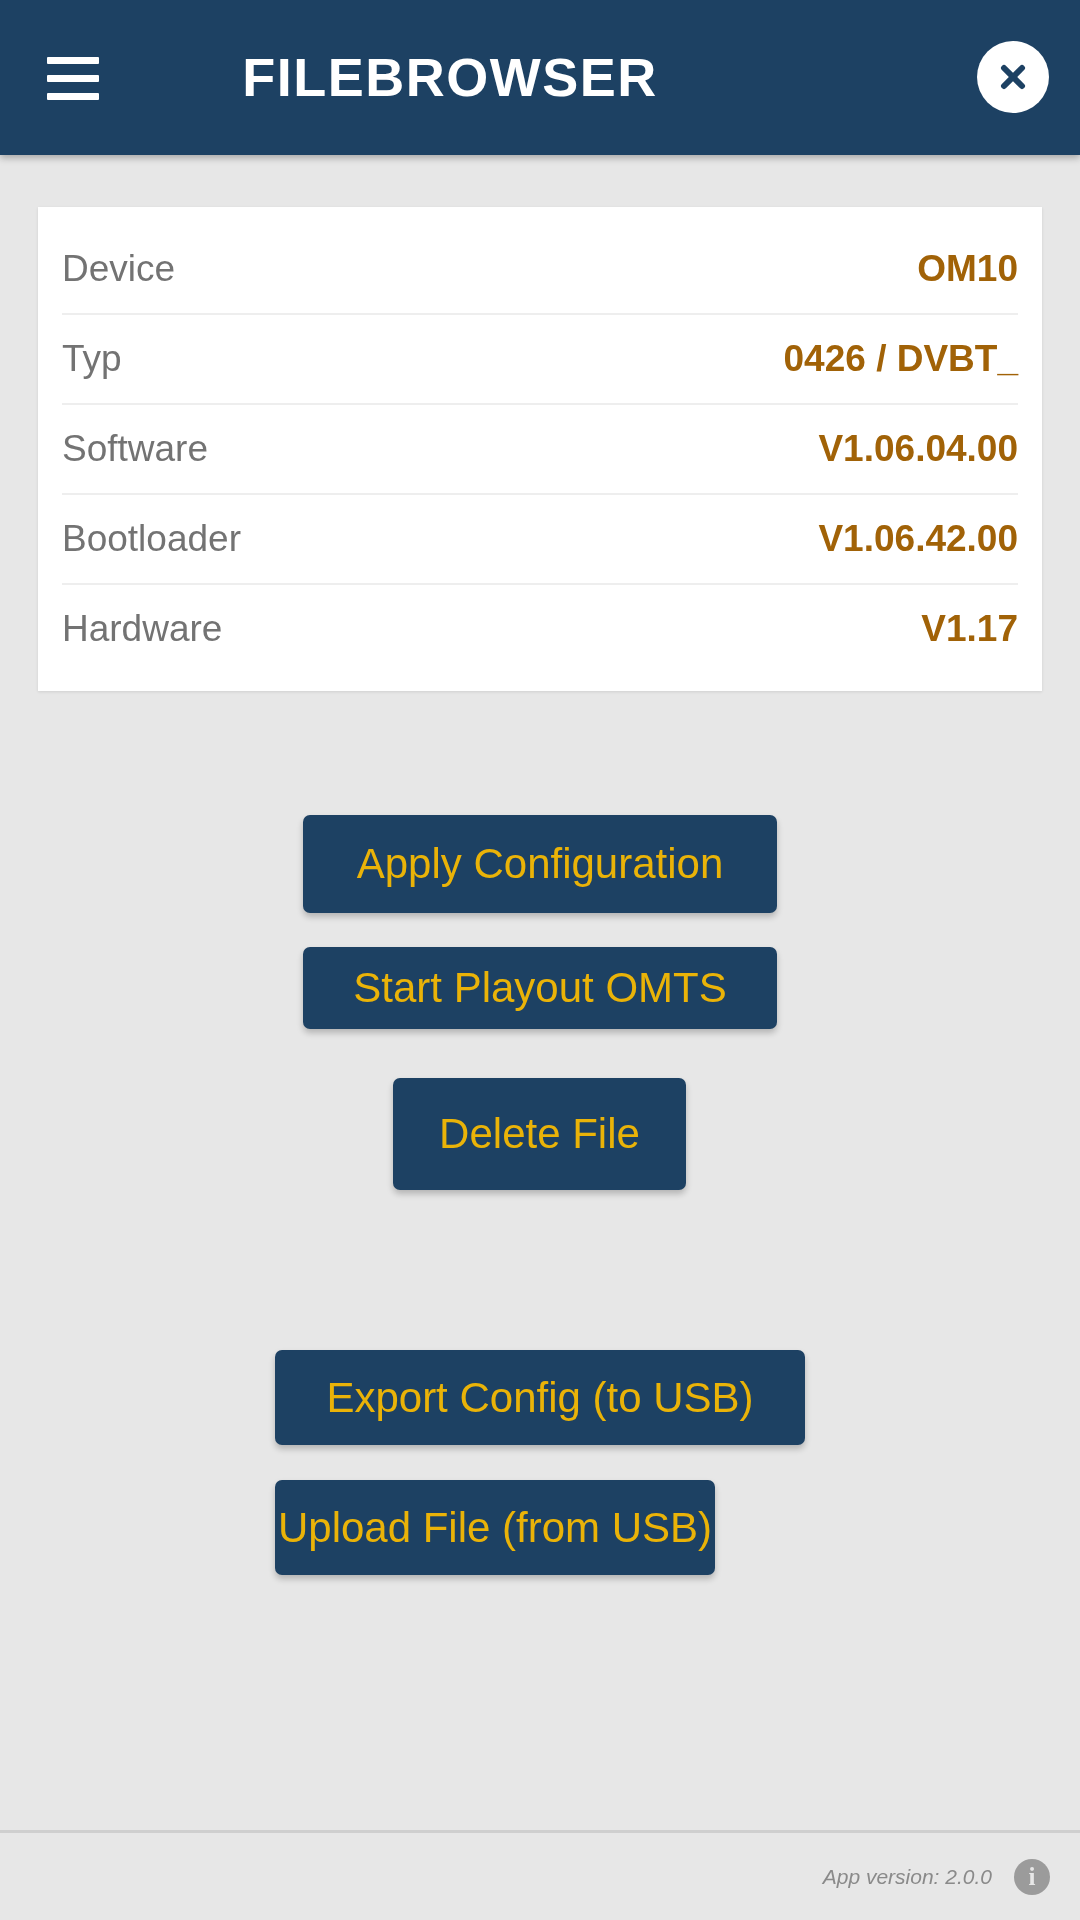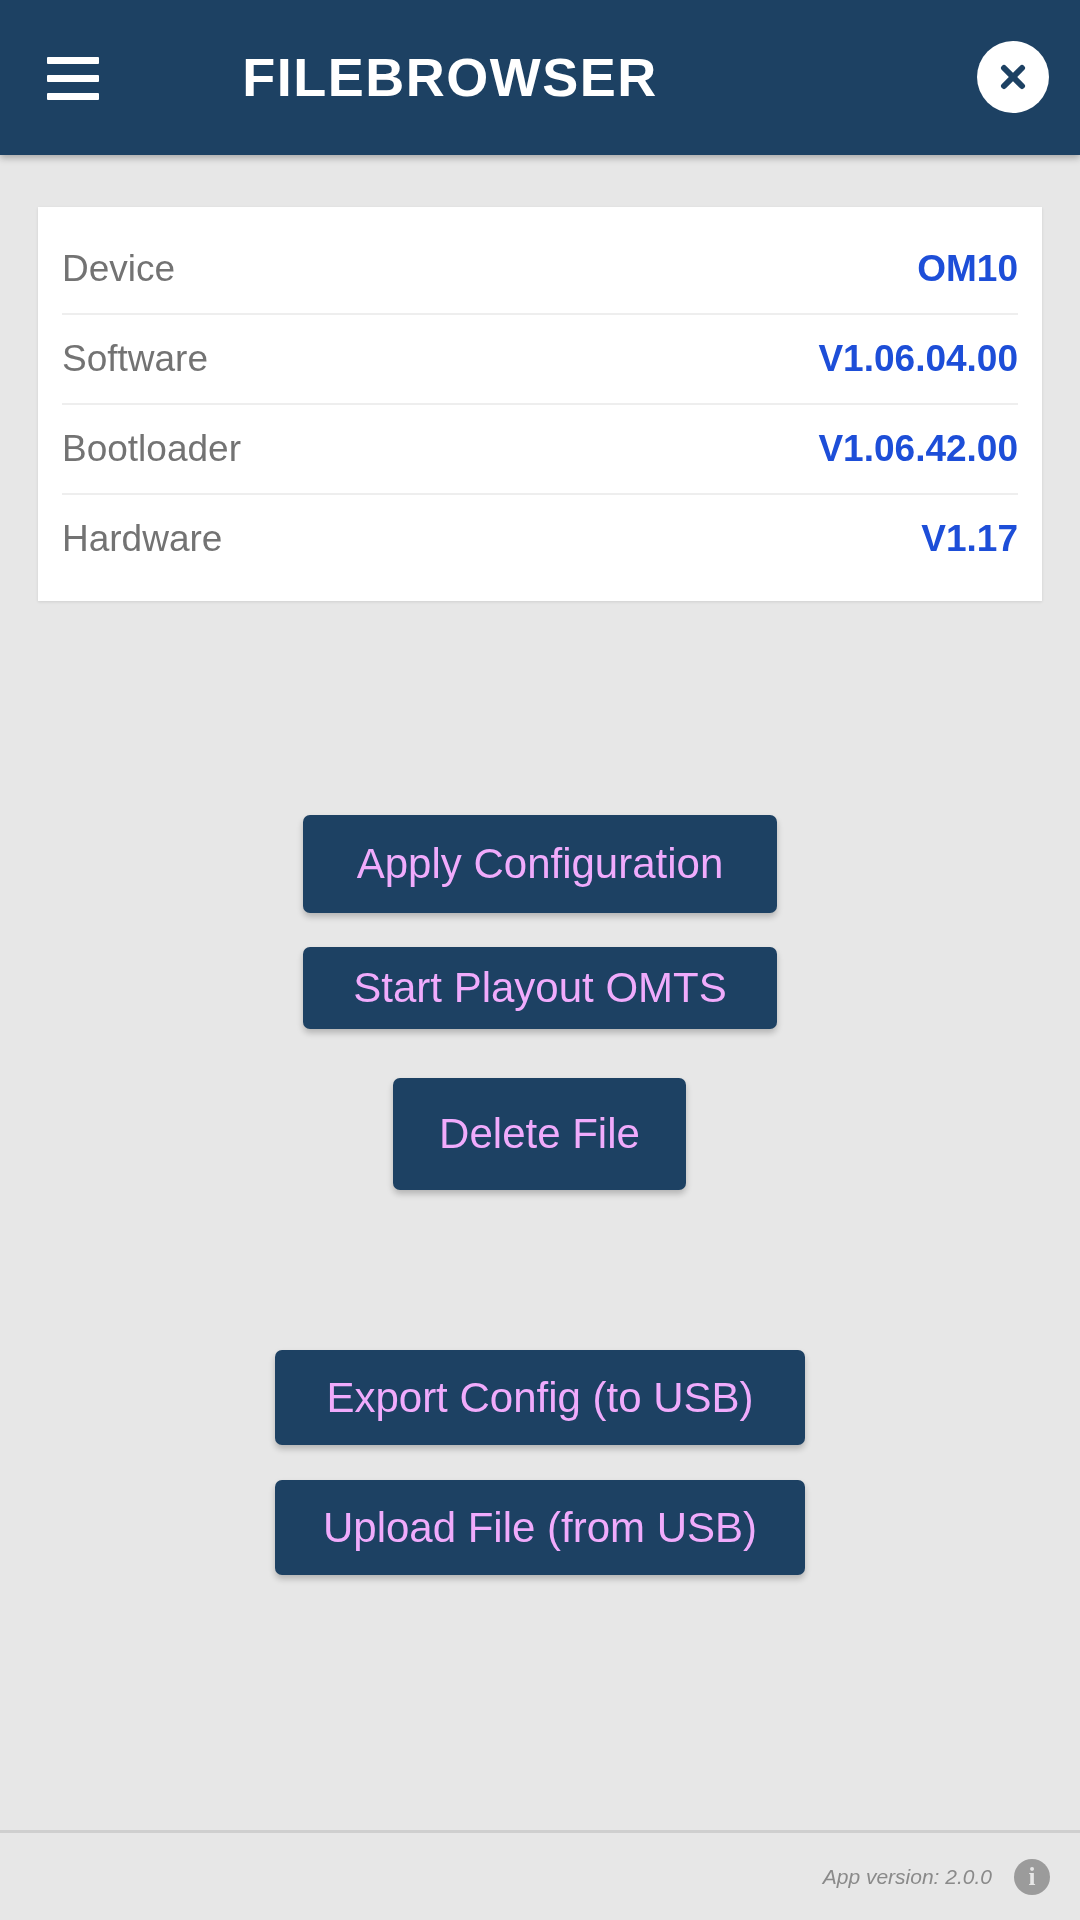--- a/index.html
+++ b/index.html
@@ -92,51 +92,51 @@
   }
   .info-row:first-child { margin-top: 18px; }
   .info-row:last-child { border-bottom: none; margin-bottom: 18px; }
   .info-label {
     color: #737373;
     font-size: 37px;
     font-weight: normal;
     white-space: nowrap;
   }
   .info-value {
-    color: #1d4ed8;
+    color: #a16207;
     font-size: 37px;
     font-weight: bold;
     white-space: nowrap;
   }
 
   
   .btn {
     position: absolute;
     background: #1d4163;
-    color: #f0abfc;
+    color: #eab308;
     border: none;
     border-radius: 7px;
     font-family: "Liberation Sans", sans-serif;
     font-size: 42px;
     font-weight: normal;
     line-height: 1;
     text-align: center;
     cursor: pointer;
     box-shadow: 0 4px 6px rgba(0,0,0,0.22);
     white-space: nowrap;
     display: flex;
     align-items: center;
     justify-content: center;
     padding: 0 34px;
   }
   #btn-apply-configuration { left: 303px; top: 815px;  width: 474px; height: 98px; }
   #btn-start-playout       { left: 303px; top: 947px;  width: 474px; height: 82px; }
   #btn-delete-file         { left: 393px; top: 1078px; width: 293px; height: 112px; }
   #btn-export-config       { left: 275px; top: 1350px; width: 530px; height: 95px; }
-  #btn-upload-file         { left: 275px; top: 1480px; width: 530px; height: 95px; }
+  #btn-upload-file         { left: 275px; top: 1480px; width: 440px; height: 95px; }
 
   
   #footer-divider {
     position: absolute;
     left: 0;
     top: 1830px;
     width: 1080px;
     height: 3px;
     background: #cfcfcf;
   }
@@ -202,20 +202,24 @@
 
 </div>
 
 <div id="info-card">
 
   <div class="info-row">
     <span class="info-label">Device</span>
     <span class="info-value">OM10</span>
   </div>
 
+  <div class="info-row">
+    <span class="info-label">Typ</span>
+    <span class="info-value">0426 / DVBT_</span>
+  </div>
 
 
   <div class="info-row">
     <span class="info-label">Software</span>
     <span class="info-value">V1.06.04.00</span>
   </div>
 
   <div class="info-row">
     <span class="info-label">Bootloader</span>
     <span class="info-value">V1.06.42.00</span>

